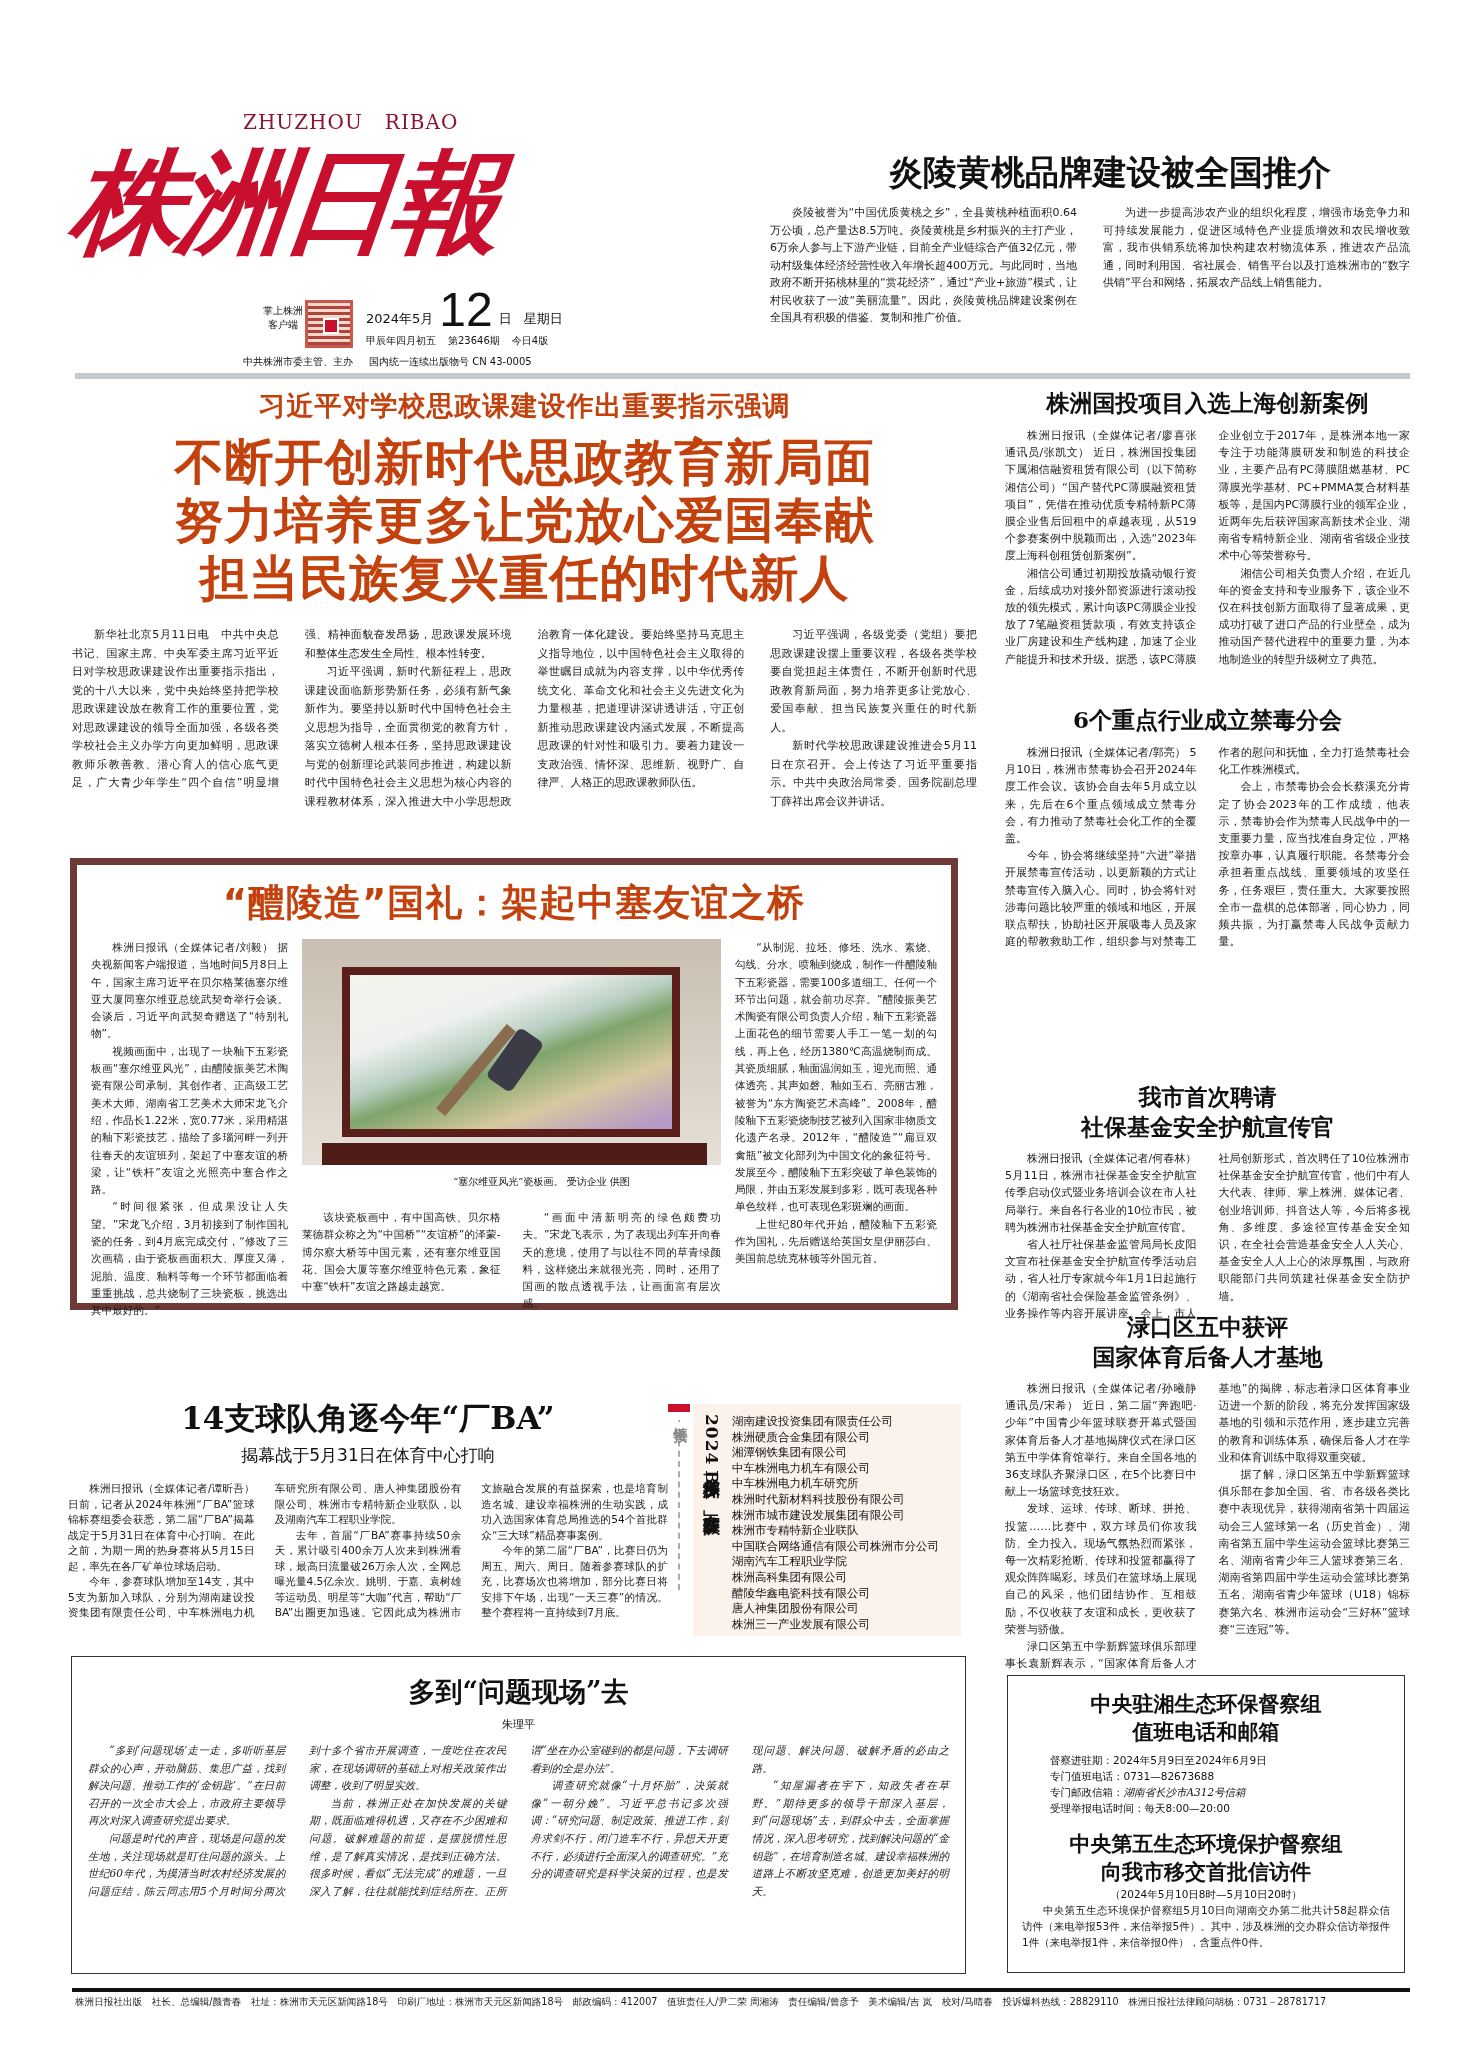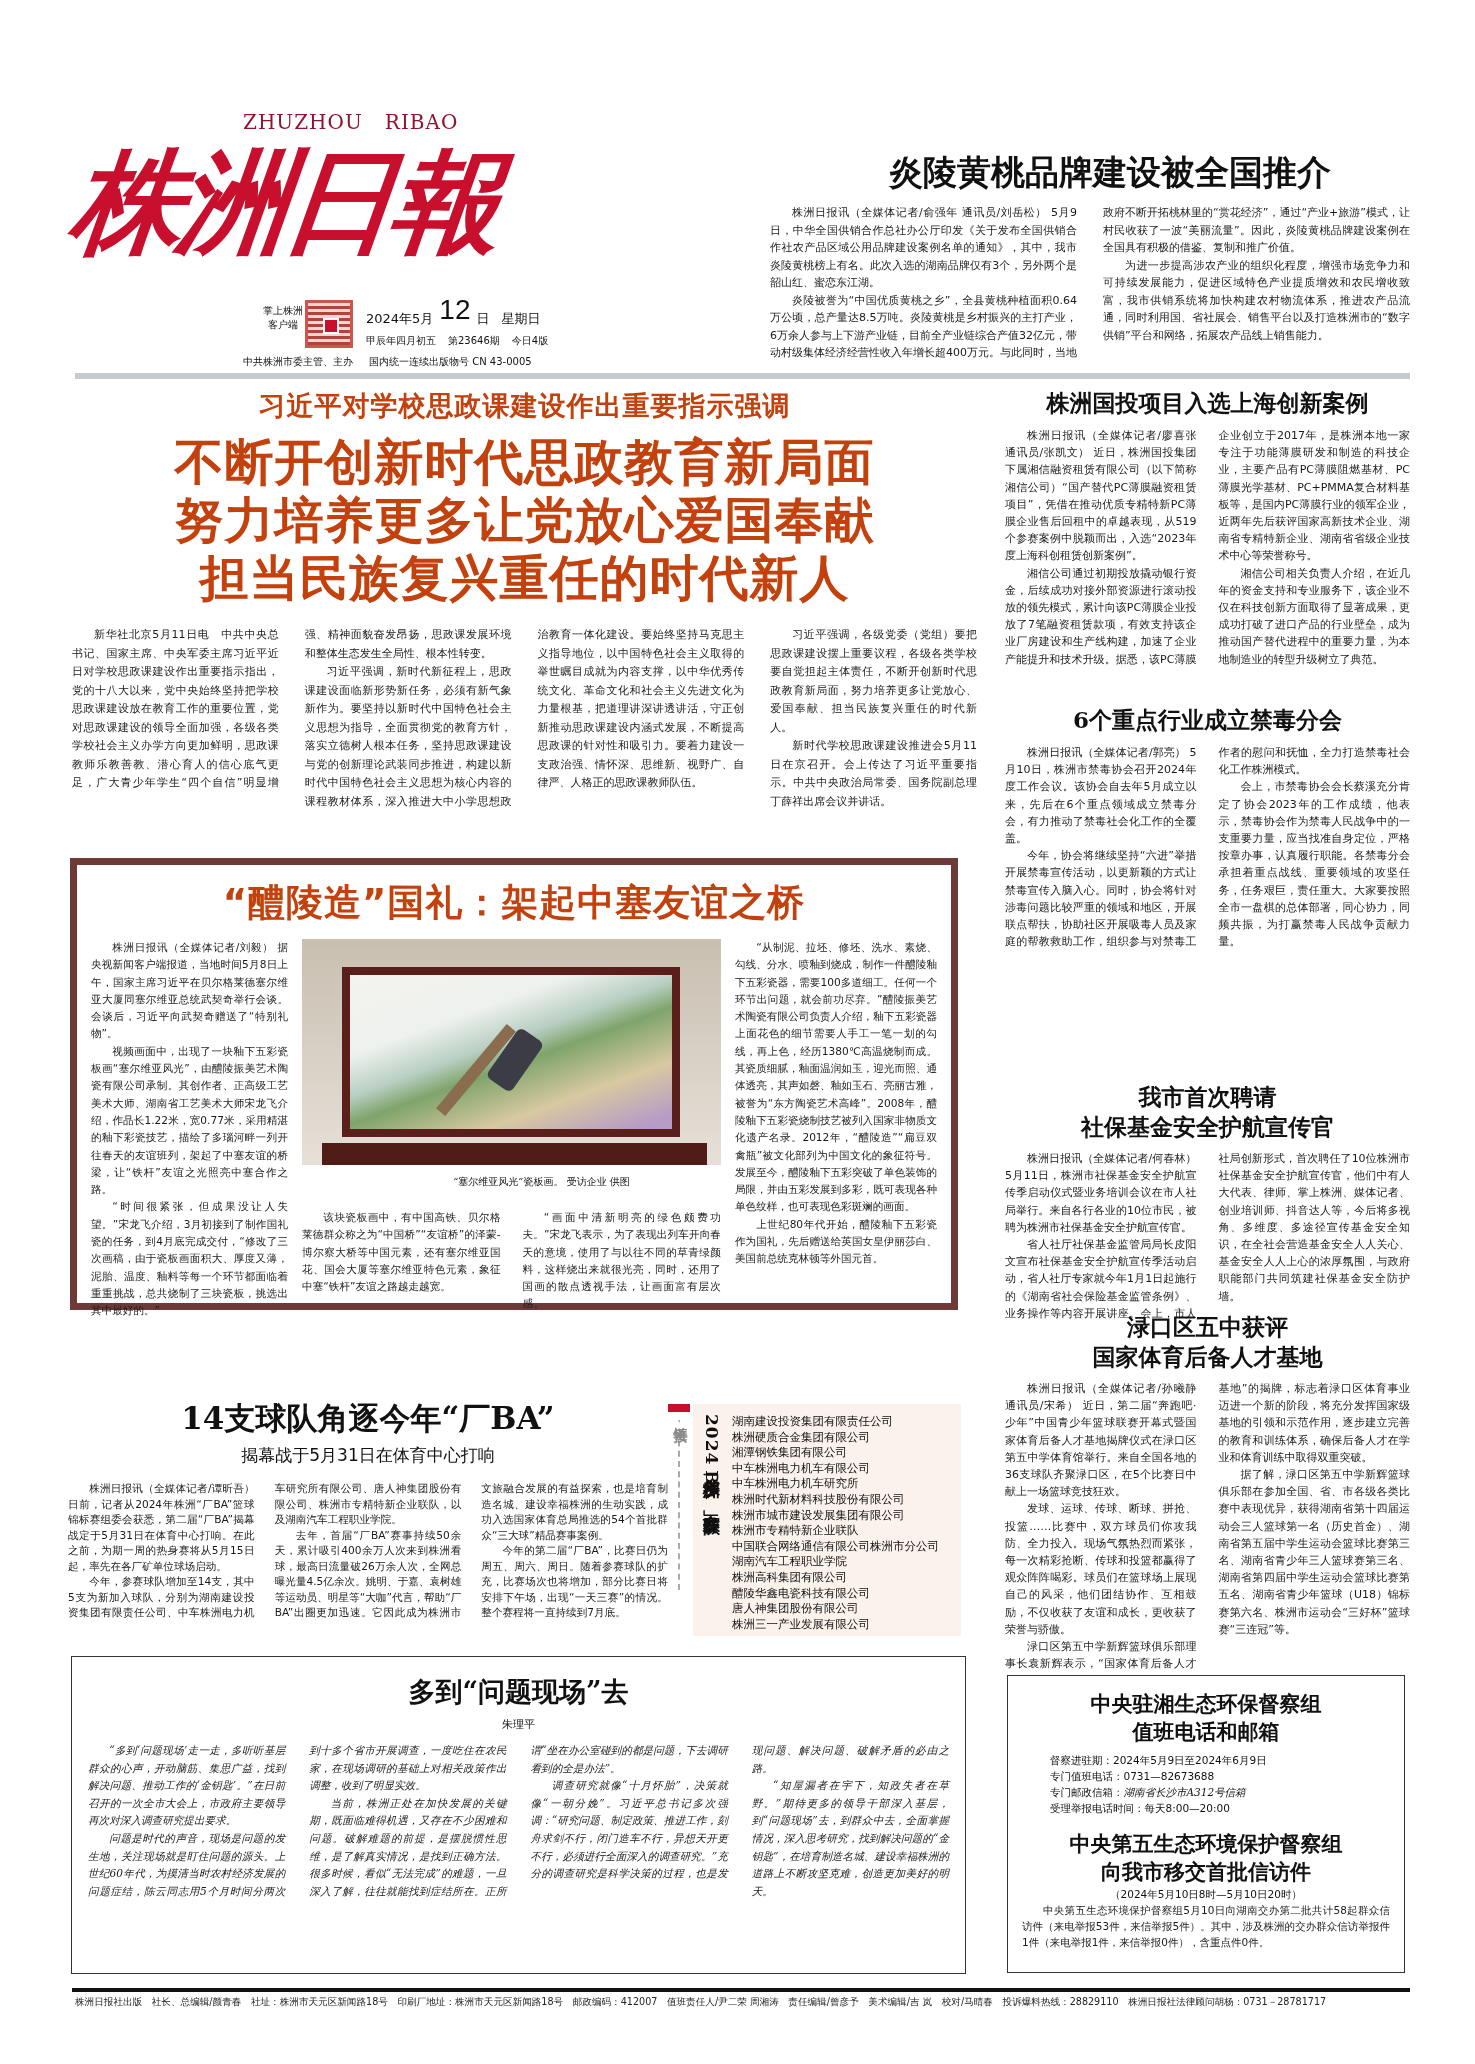--- a/index.html
+++ b/index.html
@@ -45,40 +45,39 @@
 
 <div class="abs" style="left:262px;top:304px;font-size:10px;line-height:14px;text-align:center;width:42px;">
   <div>掌上株洲</div>
   <div>客户端</div>
 </div>
 <div class="qr"></div>
 
 <div class="abs" style="left:366px;top:292px;width:220px;">
   <div style="display:flex;align-items:flex-end;gap:6px;">
     <span style="font-size:13px;">2024年5月</span>
-    <span style="font-size:28px;line-height:36px;font-family:'Liberation Sans',sans-serif;">12</span>
+    <span style="font-size:48px;line-height:36px;font-family:'Liberation Sans',sans-serif;">12</span>
     <span style="font-size:13px;">日</span>
     <span style="font-size:13px;margin-left:6px;">星期日</span>
   </div>
   <div style="display:flex;gap:12px;font-size:10px;margin-top:6px;">
     <span>甲辰年四月初五</span>
     <span>第23646期</span>
     <span>今日4版</span>
   </div>
 </div>
 <div class="abs" style="left:243px;top:355px;font-size:10px;display:flex;gap:16px;">
   <span>中共株洲市委主管、主办</span>
   <span>国内统一连续出版物号 CN 43-0005</span>
 </div>
 <div class="abs rule-grey" style="left:75px;top:373px;width:910px;"></div>
 
 <div class="abs" style="left:770px;top:150px;width:640px;">
   <h2 class="serif-head center" style="font-size:34px;margin-bottom:8px;padding-left:40px;">炎陵黄桃品牌建设被全国推介</h2>
   <div class="body-text" style="column-count:2;column-gap:26px;font-size:11px;line-height:17.5px;">
-    <p>株洲日报讯（全媒体记者/俞强年  通讯员/刘岳松） 5月9日，中华全国供销合作总社办公厅印发《关于发布全国供销合作社农产品区域公用品牌建设案例名单的通知》，其中，我市炎陵黄桃榜上有名。此次入选的湖南品牌仅有3个，另外两个是韶山红、蜜恋东江湖。</p>
     <p>炎陵被誉为“中国优质黄桃之乡”，全县黄桃种植面积0.64万公顷，总产量达8.5万吨。炎陵黄桃是乡村振兴的主打产业，6万余人参与上下游产业链，目前全产业链综合产值32亿元，带动村级集体经济经营性收入年增长超400万元。与此同时，当地政府不断开拓桃林里的“赏花经济”，通过“产业+旅游”模式，让村民收获了一波“美丽流量”。因此，炎陵黄桃品牌建设案例在全国具有积极的借鉴、复制和推广价值。</p>
     <p>为进一步提高涉农产业的组织化程度，增强市场竞争力和可持续发展能力，促进区域特色产业提质增效和农民增收致富，我市供销系统将加快构建农村物流体系，推进农产品流通，同时利用国、省社展会、销售平台以及打造株洲市的“数字供销”平台和网络，拓展农产品线上销售能力。</p>
   </div>
 </div>
 <div class="abs rule-grey" style="left:770px;top:373px;width:640px;"></div>
 
 <div class="abs" style="left:72px;top:388px;width:905px;">
   <div class="sans-head center" style="font-size:27px;margin-bottom:10px;letter-spacing:1px;">习近平对学校思政课建设作出重要指示强调</div>
   <h1 class="sans-head center" style="font-size:49px;line-height:58px;letter-spacing:1px;">不断开创新时代思政教育新局面</h1>
   <h1 class="sans-head center" style="font-size:49px;line-height:58px;letter-spacing:1px;">努力培养更多让党放心爱国奉献</h1>

